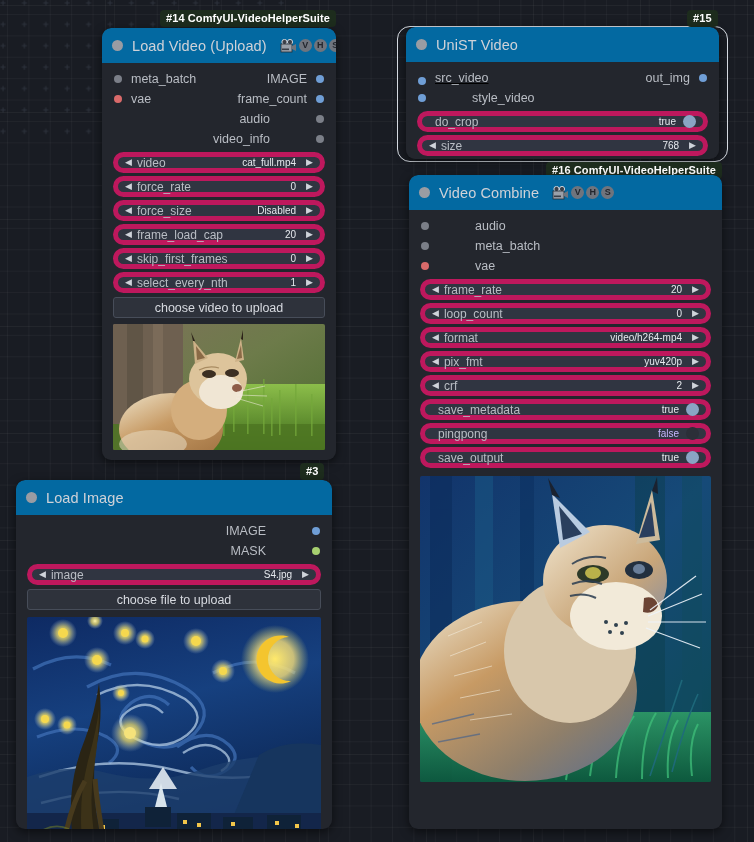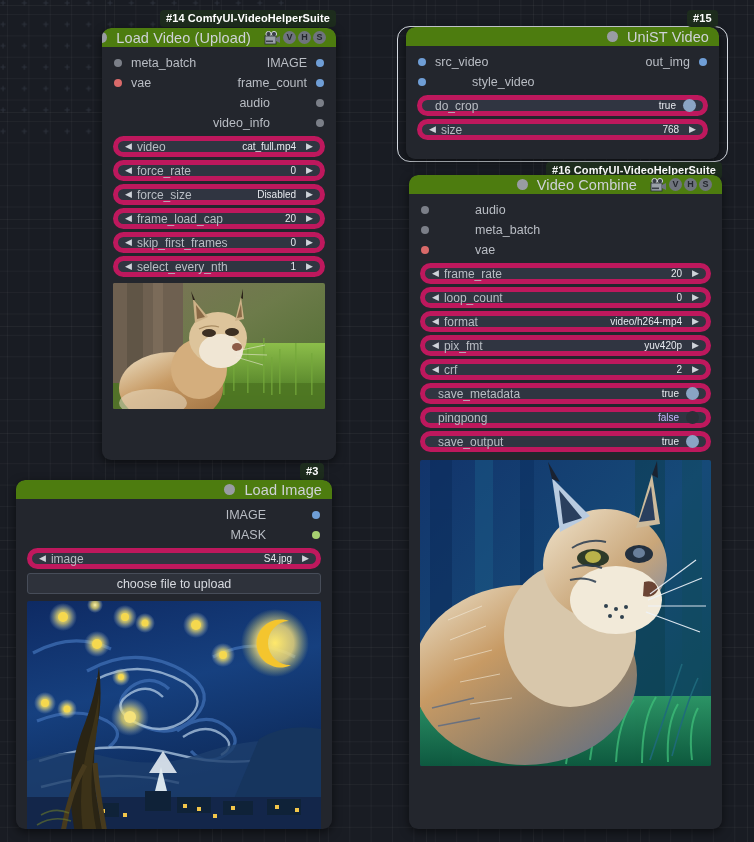--- a/index.html
+++ b/index.html
@@ -34,26 +34,26 @@
 
   
   .node{
     position:absolute;
     background:#23262d;
     border-radius:9px;
     box-shadow:0 3px 10px rgba(0,0,0,.55);
     overflow:hidden;
   }
   .node-title{
-    height:19px;
-    background:#4d7c0f;
+    height:35px;
+    background:#0369a1;
     display:flex; align-items:center;
     padding:0 10px;
     gap:9px;
-    border-top-left-radius:9px; border-top-right-radius:9px;justify-content:flex-end;
+    border-top-left-radius:9px; border-top-right-radius:9px;
   }
   .dot-collapse{
     width:11px;height:11px;border-radius:50%;
     background:#999ca3; flex:none;
   }
   .node-title-text{
     color:#cfd2d8; font-size:14.5px; letter-spacing:.1px; white-space:nowrap;
   }
   .title-icons{ display:flex; align-items:center; gap:2px; margin-left:4px; }
   .vhs-badge{
@@ -249,20 +249,21 @@
       <span class="wname">skip_first_frames</span>
       <span class="wval">0</span>
       <span class="arrow" style="margin-left:10px">▶</span>
     </div>
     <div class="widget">
       <span class="arrow">◀</span>
       <span class="wname">select_every_nth</span>
       <span class="wval">1</span>
       <span class="arrow" style="margin-left:10px">▶</span>
     </div>
+    <div class="btn-widget">choose video to upload</div>
 
     <div class="preview" style="height:126px;">
       <svg viewBox="0 0 212 126" preserveAspectRatio="none">
         <defs>
           <linearGradient id="lvbg" x1="0" y1="0" x2="1" y2="1">
             <stop offset="0" stop-color="#7d7259"></stop>
               <stop offset="0.45" stop-color="#6d7b4a"></stop>
             <stop offset="1" stop-color="#4a6b2c"></stop>
           </linearGradient>
           <linearGradient id="lvgrass" x1="0" y1="0" x2="0" y2="1">
@@ -322,21 +323,21 @@
 
 <div class="badge" style="left:687px; top:10px;">#15</div>
 
 <div class="node" style="left:406px; top:27px; width:313px; height:132px;">
   <div class="node-title">
     <span class="dot-collapse"></span>
     <span class="node-title-text">UniST Video</span>
   </div>
   <div class="node-body">
     <div class="slot-row" style="justify-content:space-between;">
-      <span style="display:flex;align-items:center;">
+      <span style="display:flex;align-items:flex-end;text-decoration:underline;">
         <span class="slot-dot blue"></span>
         <span class="slot-label">src_video</span>
       </span>
       <span style="display:flex;align-items:center;">
         <span class="slot-label">out_img</span>
         <span class="slot-dot blue" style="margin-left:9px"></span>
       </span>
     </div>
     <div class="slot-row">
       <span class="slot-dot blue"></span>

